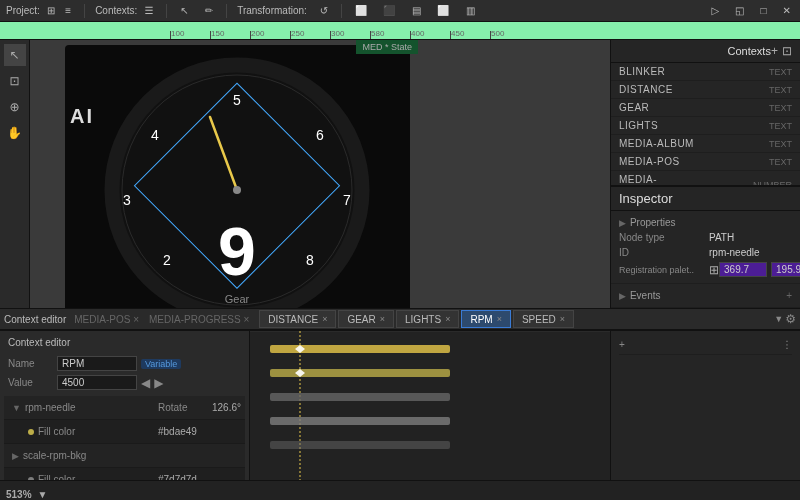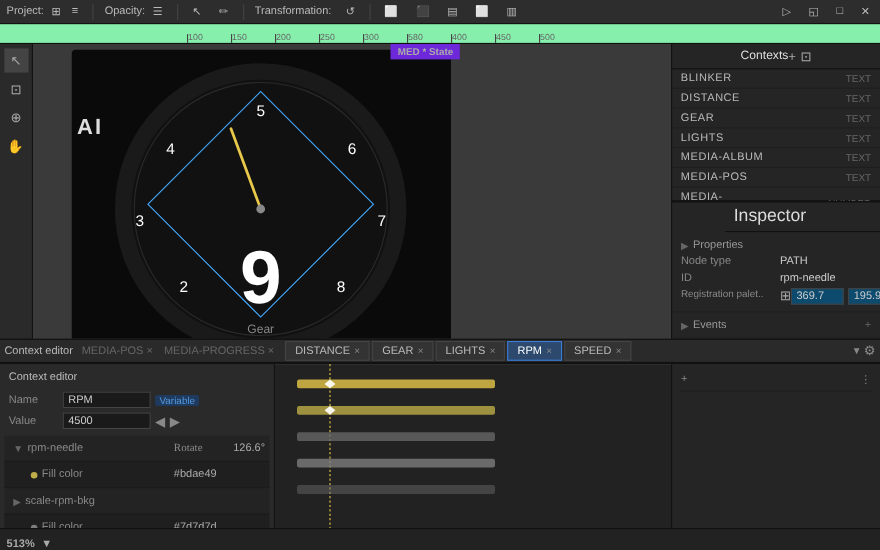--- a/index.html
+++ b/index.html
@@ -101,21 +101,21 @@
     #right-panel {
       width: 190px;
       background: #252525;
       border-left: 1px solid #111;
       display: flex;
       flex-direction: column;
     }
     #contexts-header {
       display: flex;
       align-items: center;
-      justify-content: center;
+      justify-content: flex-end;
       padding: 4px 8px;
       border-bottom: 1px solid #111;
       font-size: 11px;
       color: #ddd;
     }
     .contexts-toolbar {
       display: flex;
       gap: 4px;
     }
     .ctx-btn {
@@ -143,41 +143,41 @@
       font-size: 10px;
       letter-spacing: 0.5px;
     }
     .context-type {
       color: #666;
       font-size: 9px;
     }
     #inspector-header {
       padding: 4px 8px;
       border-bottom: 1px solid #111;
-      font-size: 16px;
+      font-size: 13px;
       color: #ddd;
       display: flex;
       align-items: center;
       justify-content: space-between;
-      margin-left: 48px;
     }
     .inspector-section {
       padding: 4px 0;
       border-bottom: 1px solid #1e1e1e;
     }
     .inspector-section-header {
       display: flex;
       align-items: center;
       padding: 2px 8px;
       font-size: 10px;
       color: #999;
       gap: 4px;
     }
     .insp-row {
       display: flex;
+      align-items: center;
       padding: 2px 8px;
       font-size: 10px;
     }
     .insp-label {
       color: #888;
       width: 90px;
       flex-shrink: 0;
     }
     .insp-value {
       color: #ccc;
@@ -187,21 +187,21 @@
       color: #aaa;
       font-size: 12px;
       cursor: pointer;
     }
     .insp-number {
       display: flex;
       gap: 4px;
       align-items: center;
     }
     .insp-num-field {
-      background: #0c4a6e;
+      background: #4c1d95;
       border: 1px solid #444;
       color: #ccc;
       font-size: 10px;
       padding: 1px 4px;
       width: 48px;
     }
 
     
     #timeline-tabs {
       height: 22px;
@@ -402,21 +402,21 @@
 <div id="app">
 
   <div id="toolbar">
     <span class="toolbar-group">
       <span>Project:</span>
       <button class="toolbar-btn">⊞</button>
       <button class="toolbar-btn">≡</button>
     </span>
     <div class="toolbar-sep"></div>
     <span class="toolbar-group">
-      <span>Opacity:</span>
+      <span>Contexts:</span>
       <button class="toolbar-btn">☰</button>
     </span>
     <div class="toolbar-sep"></div>
     <button class="toolbar-btn">↖</button>
     <button class="toolbar-btn">✏</button>
     <div class="toolbar-sep"></div>
     <span>Transformation:</span>
     <button class="toolbar-btn">↺</button>
     <div class="toolbar-sep"></div>
     <button class="toolbar-btn">⬜</button>
@@ -480,21 +480,21 @@
 
         <line x1="172" y1="145" x2="145" y2="72" stroke="#e8c84a" stroke-width="2.5" stroke-linecap="round"></line>
 
         <circle cx="172" cy="145" r="4" fill="#888"></circle>
 
         <rect x="100" y="68" width="145" height="145" fill="none" stroke="#4af" stroke-width="1" transform="rotate(45, 172, 140)"></rect>
       </svg>
 
       <div class="canvas-text-label" style="left:40px; top:65px; font-size:20px; color:#ddd; font-weight:bold; letter-spacing:2px;">AI</div>
 
-      <div style="position:absolute; right:192px; top:0; background:#6d28d9; padding:2px 6px; font-size:9px; color:#aaa;font-weight:bold;">MED * State</div>
+      <div style="position:absolute; right:192px; top:0; background:#14532d; padding:2px 6px; font-size:9px; color:#aaa;">MED * State</div>
 
     </div>
 
     <div id="right-panel">
       <div id="contexts-header">
         <span>Contexts</span>
         <div class="contexts-toolbar">
           <button class="ctx-btn">+</button>
           <button class="ctx-btn">⊡</button>
         </div>
@@ -615,21 +615,21 @@
         <button style="background:none;border:none;color:#888;cursor:pointer;font-size:12px;">◀</button>
         <button style="background:none;border:none;color:#888;cursor:pointer;font-size:12px;">▶</button>
       </div>
 
       <div style="margin-top:4px;">
         <div class="track-row">
           <div class="track-expand">
             <span style="font-size:9px;color:#666;">▼</span>
             <span style="color:#888;font-size:10px;">rpm-needle</span>
           </div>
-          <span style="color:#888;font-size:10px;width:70px;font-family:Liberation Serif, serif;">Rotate</span>
+          <span style="color:#888;font-size:10px;width:70px;">Rotate</span>
           <span style="color:#aaa;font-size:10px;margin-left:10px;">126.6°</span>
         </div>
         <div class="track-row">
           <div class="track-expand">
             <span style="width:12px;display:inline-block;"></span>
             <div class="track-color-dot" style="background:#bdae49;"></div>
             <span style="color:#888;font-size:10px;">Fill color</span>
           </div>
           <span style="color:#aaa;font-size:10px;">#bdae49</span>
         </div>

